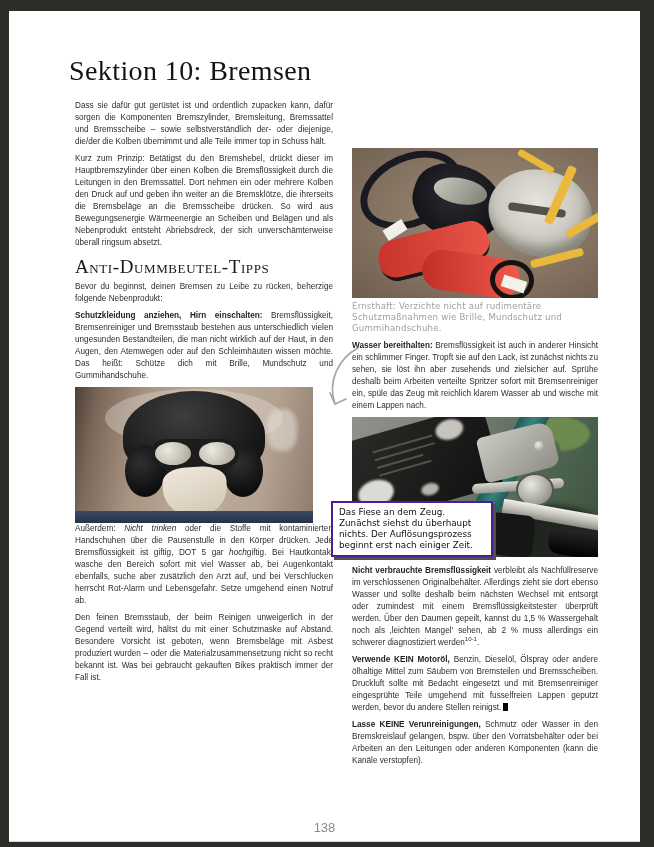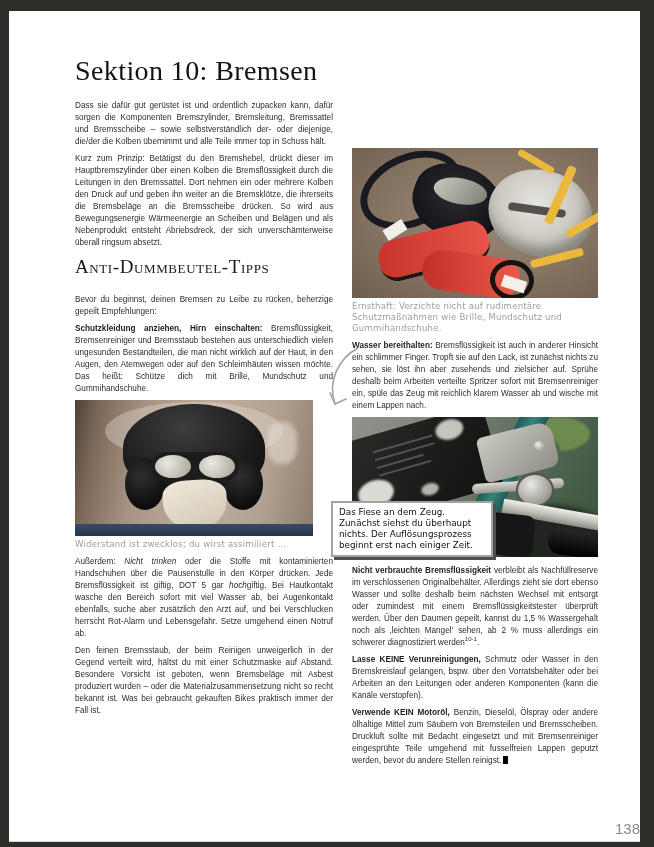--- a/index.html
+++ b/index.html
@@ -8,47 +8,47 @@
     background:#2f2d2a;
     font-family:"Liberation Sans",sans-serif;
     -webkit-font-smoothing:antialiased;
   }
   .page{
     position:absolute;left:9px;top:11px;width:631px;height:831px;
     background:#ffffff;overflow:hidden;
     box-shadow:inset 0 -1px 0 #d8d8d8;
   }
   .title{
-    position:absolute;left:66px;top:44px;margin:0;
+    position:absolute;left:60px;top:44px;margin:0;
     font-family:"Liberation Serif",serif;font-weight:400;
     font-size:28px;color:#141414;letter-spacing:.4px;
   }
   .col{position:absolute;top:89px;}
   .col-left{left:66px;width:258px;}
   .col-right{left:343px;width:246px;margin-top:48px;}
   .body-p{
     margin:0 0 5px 0;font-size:8.2px;line-height:12px;
     text-align:justify;color:#2d2d2d;
   }
   .body-p b{color:#1f1f1f;}
   .body-p em{}
   sup{font-size:6px;vertical-align:super;line-height:0;}
   .section-heading{
-    margin:7px 0 16px 0;
+    margin:7px 0 3px 0;
     font-family:"Liberation Serif",serif;font-weight:400;
     font-variant:small-caps;font-size:19px;color:#191919;letter-spacing:.6px;
   }
   .caption{
     font-family:"DejaVu Sans",sans-serif;font-size:8.6px;line-height:11px;
     color:#9e9e9e;letter-spacing:.2px;margin:3px 0 6px 0;text-align:left;
   }
   .endmark{display:inline-block;width:5px;height:8px;background:#000;margin-left:2px;vertical-align:-1px;}
   .page-number{
-    position:absolute;left:0;top:809px;width:100%;text-align:right;
-    font-size:15px;color:#8a8a8a;
+    position:absolute;left:0;top:809px;width:100%;text-align:center;
+    font-size:13px;color:#8a8a8a;
   }
   .gutter-arrow{position:absolute;left:312px;top:332px;}
 
   
   .photo-a{position:relative;width:238px;height:136px;overflow:hidden;margin-top:2px;
     background:linear-gradient(100deg,#4e4036 0%,#7c695a 10%,#a89483 28%,#bfae9c 55%,#b3a191 78%,#8d7c6c 100%);}
   .pa-blob1{position:absolute;right:16px;top:22px;width:30px;height:42px;background:rgba(238,234,224,.5);border-radius:40%;filter:blur(2px);}
   .pa-blob2{position:absolute;right:52px;top:30px;width:18px;height:30px;background:rgba(70,60,50,.35);border-radius:40%;filter:blur(2px);}
   .pa-visor{position:absolute;left:30px;top:2px;width:178px;height:58px;border-radius:50%;background:rgba(228,223,212,.38);}
   .pa-helmet{position:absolute;left:48px;top:4px;width:142px;height:88px;border-radius:52% 52% 42% 42%;
@@ -121,55 +121,54 @@
   .pc-cap{position:absolute;left:164px;top:56px;width:34px;height:30px;border-radius:50%;border:2px solid #55554f;
     background:radial-gradient(circle at 38% 32%,#eaeae4,#9a9a92 70%,#6e6e66);}
   .pc-bar{position:absolute;left:150px;top:92px;width:120px;height:15px;transform:rotate(10deg);
     background:linear-gradient(#f0f0ea,#b9b9b1 60%,#8a8a82);}
   .pc-switch{position:absolute;left:116px;top:96px;width:66px;height:42px;transform:rotate(6deg);
     background:#161616;border-radius:8px;}
   .pc-grip{position:absolute;left:196px;top:114px;width:62px;height:26px;transform:rotate(8deg);
     background:linear-gradient(#262626,#000);border-radius:12px;}
   .callout{
     position:absolute;left:-21px;top:84px;width:146px;z-index:3;
-    background:#ffffff;border:2px solid #a3a3a3;box-shadow:3px 3px 0 #4f4f4f;
+    background:#ffffff;border:2px solid #4c1d95;box-shadow:3px 3px 0 #4f4f4f;
     padding:4px 6px;font-family:"DejaVu Sans",sans-serif;
     font-size:8.8px;line-height:11px;color:#101010;
   }
 </style>
 </head>
 <body>
 
 <div class="page">
 
   <h1 class="title">Sektion 10: Bremsen</h1>
 
   <div class="col col-left">
     <p class="body-p">Dass sie dafür gut gerüstet ist und ordentlich zupacken kann, dafür sorgen die Komponenten Bremszylinder, Bremsleitung, Bremssattel und Bremsscheibe – sowie selbstverständlich der- oder diejenige, die/der die Kolben übernimmt und alle Teile immer top in Schuss hält.</p>
     <p class="body-p">Kurz zum Prinzip: Betätigst du den Bremshebel, drückt dieser im Hauptbremszylinder über einen Kolben die Bremsflüssigkeit durch die Leitungen in den Bremssattel. Dort nehmen ein oder mehrere Kolben den Druck auf und geben ihn weiter an die Bremsklötze, die ihrerseits die Bremsbeläge an die Bremsscheibe drücken. So wird aus Bewegungsenergie Wärmeenergie an Scheiben und Belägen und als Nebenprodukt entsteht Abriebsdreck, der sich unverschämterweise überall ringsum absetzt.</p>
     <h2 class="section-heading">Anti-Dummbeutel-Tipps</h2>
-    <p class="body-p">Bevor du beginnst, deinen Bremsen zu Leibe zu rücken, beherzige gepeilt Empfehlungen:</p>
+    <p class="body-p">Bevor du beginnst, deinen Bremsen zu Leibe zu rücken, beherzige folgende Nebenprodukt:</p>
     <p class="body-p"><b>Schutzkleidung anziehen, Hirn einschalten:</b><span> Bremsflüssigkeit, Bremsenreiniger und Bremsstaub bestehen aus unterschiedlich vielen ungesunden Bestandteilen, die man nicht wirklich auf der Haut, in den Augen, den Atemwegen oder auf den Schleimhäuten wissen möchte. Das heißt: Schütze dich mit Brille, Mundschutz und Gummihandschuhe.</span></p>
 
     <div class="photo-a">
       <span class="pa-blob1"></span>
       <span class="pa-blob2"></span>
       <span class="pa-visor"></span>
       <span class="pa-helmet"></span>
       <span class="pa-ear l"></span>
       <span class="pa-ear r"></span>
       <span class="pa-goggles">
         <span class="pa-lens l"></span>
         <span class="pa-lens r"></span>
       </span>
       <span class="pa-mask"></span>
       <span class="pa-scarf"></span>
       <span class="pa-shoulders"></span>
     </div>
-    <div class="caption">Widerstand ist zwecklos; du wirst assimiliert ...</div>
 
     <p class="body-p"><span>Außerdem: </span><em>Nicht trinken</em><span> oder die Stoffe mit kontaminierten Handschuhen über die Pausenstulle in den Körper drücken. Jede Bremsflüssigkeit ist giftig, DOT 5 gar </span><em>hoch</em><span>giftig. Bei Hautkontakt wasche den Bereich sofort mit viel Wasser ab, bei Augenkontakt ebenfalls, suche aber zusätzlich den Arzt auf, und bei Verschlucken herrscht Rot-Alarm und Lebensgefahr. Setze umgehend einen Notruf ab.</span></p>
     <p class="body-p">Den feinen Bremsstaub, der beim Reinigen unweigerlich in der Gegend verteilt wird, hältst du mit einer Schutzmaske auf Abstand. Besondere Vorsicht ist geboten, wenn Bremsbeläge mit Asbest produziert wurden – oder die Materialzusammensetzung nicht so recht bekannt ist. Was bei gebraucht gekauften Bikes praktisch immer der Fall ist.</p>
   </div>
 
   <div class="col col-right">
 
     <div class="photo-b">
       <span class="pb-strap"></span>
       <span class="pb-goggle">
@@ -211,22 +210,22 @@
         <span class="pc-cap"></span>
         <span class="pc-screw"></span>
         <span class="pc-bar"></span>
         <span class="pc-switch"></span>
         <span class="pc-grip"></span>
       </div>
       <div class="callout">Das Fiese an dem Zeug. Zunächst siehst du überhaupt nichts. Der Auflösungsprozess beginnt erst nach einiger Zeit.</div>
     </div>
 
     <p class="body-p"><b>Nicht verbrauchte Bremsflüssigkeit</b><span> verbleibt als Nachfüllreserve im verschlossenen Originalbehälter. Allerdings zieht sie dort ebenso Wasser und sollte deshalb beim nächsten Wechsel mit entsorgt oder zumindest mit einem Bremsflüssigkeitstester überprüft werden. Über den Daumen gepeilt, kannst du 1,5 %  Wassergehalt noch als ‚leichten Mangel‘ sehen, ab 2 % muss allerdings ein schwerer diagnostiziert werden</span><sup>10-1</sup><span>.</span></p>
+    <p class="body-p"><b>Verwende KEIN Motoröl,</b><span> Benzin, Dieselöl, Ölspray oder andere ölhaltige Mittel zum Säubern von Bremsteilen und Bremsscheiben. Druckluft sollte mit Bedacht eingesetzt und mit Bremsenreiniger eingesprühte Teile umgehend mit fusselfreien Lappen geputzt werden, bevor du andere Stellen reinigst.</span><span class="endmark"></span></p>
     <p class="body-p"><b>Lasse KEINE Verunreinigungen,</b><span> Schmutz oder Wasser in den Bremskreislauf gelangen, bspw. über den Vorratsbehälter oder bei Arbeiten an den Leitungen oder anderen Komponenten (kann die Kanäle verstopfen).</span></p>
-    <p class="body-p"><b>Verwende KEIN Motoröl,</b><span> Benzin, Dieselöl, Ölspray oder andere ölhaltige Mittel zum Säubern von Bremsteilen und Bremsscheiben. Druckluft sollte mit Bedacht eingesetzt und mit Bremsenreiniger eingesprühte Teile umgehend mit fusselfreien Lappen geputzt werden, bevor du andere Stellen reinigst.</span><span class="endmark"></span></p>
   </div>
 
   <svg class="gutter-arrow" width="44" height="76" viewBox="0 0 44 76">
     <path d="M37,5 C18,15 6,38 14,61" fill="none" stroke="#a5a5a5" stroke-width="1.7" stroke-linecap="round"></path>
     <path d="M14,61 L9,50 M14,61 L25,56" fill="none" stroke="#a5a5a5" stroke-width="1.7" stroke-linecap="round"></path>
   </svg>
 
   <div class="page-number">138</div>
 </div>
 

